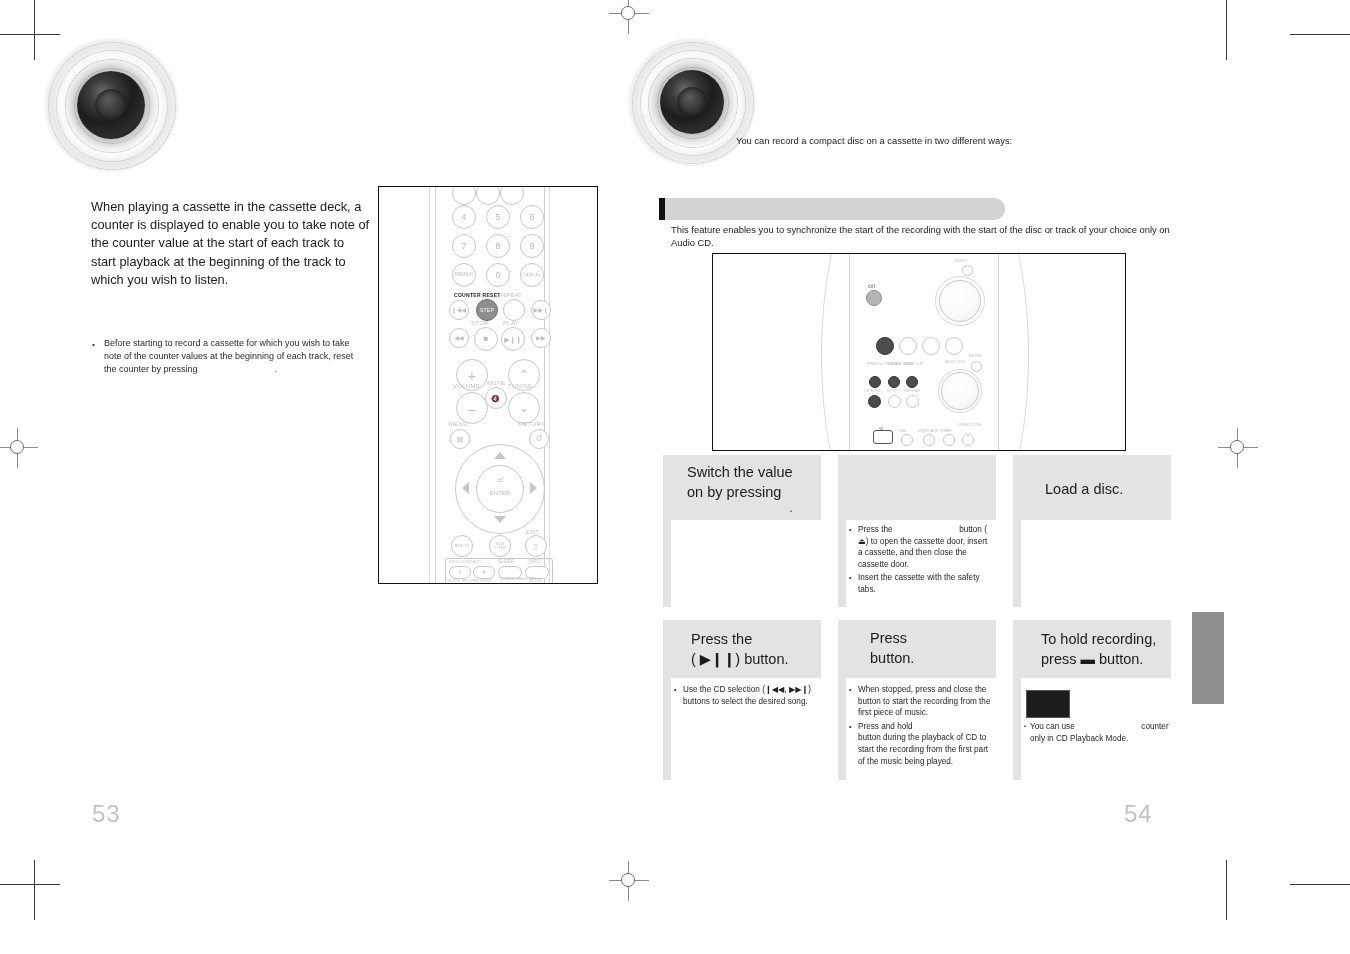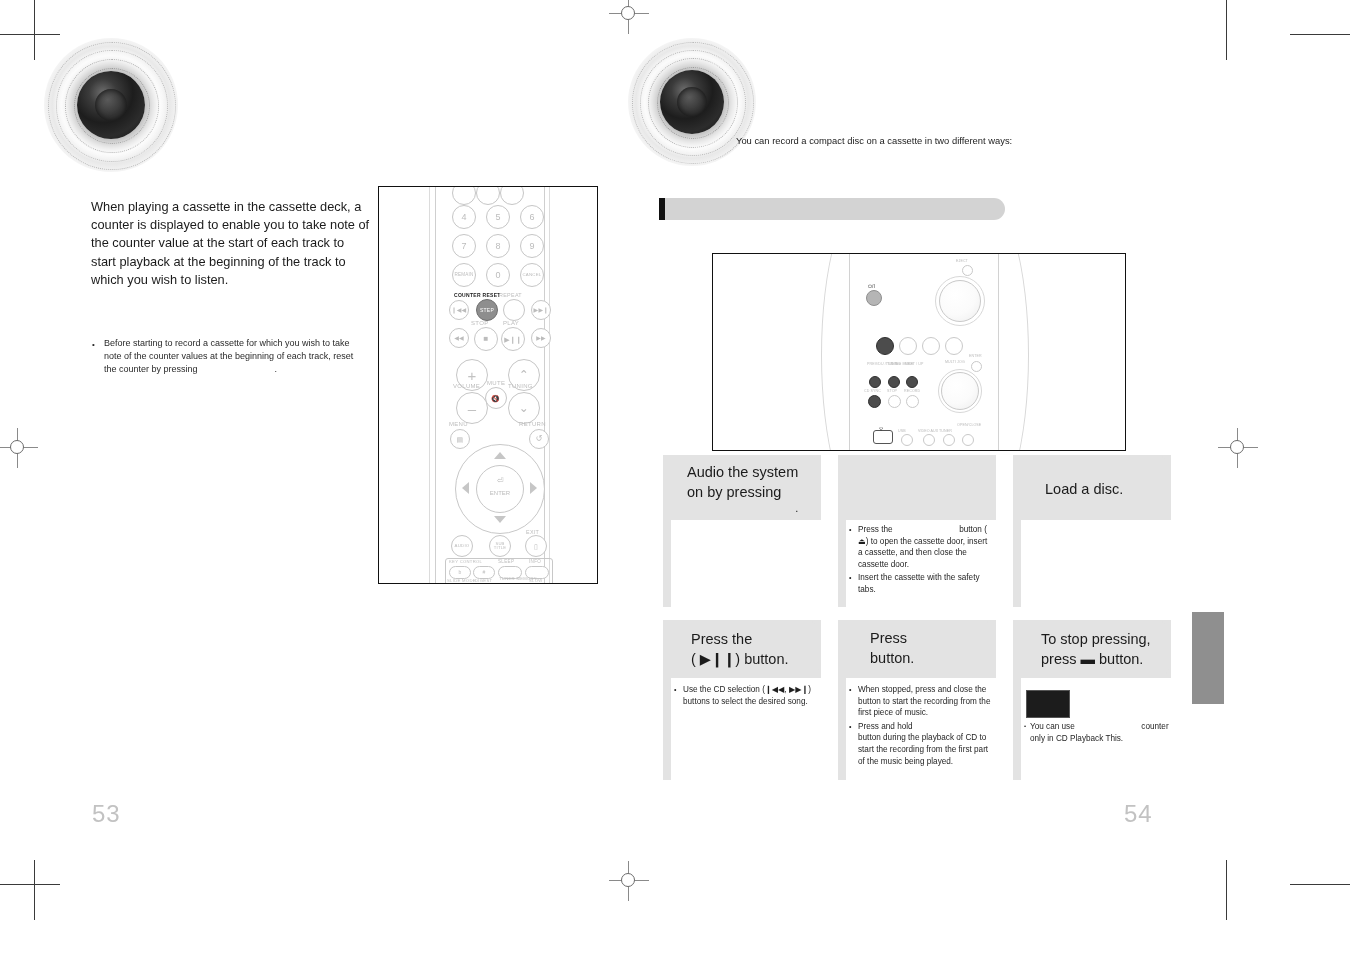--- a/index.html
+++ b/index.html
@@ -252,20 +252,21 @@
 
   <div class="lead-text" style="left:736px;top:134px;width:440px;">You can record a compact disc on a cassette in two different ways:</div>
 
   <div>
     <div class="section-bar-tick" style="left:659px;top:198px;"></div>
     <div class="section-bar" style="left:665px;top:198px;width:340px;">
       <span style="padding-left:10px;font-size:12px;font-weight:bold;color:#1b1b1b;"></span>
     </div>
   </div>
 
+  <div class="section-desc" style="left:671px;top:223px;width:514px;">This feature enables you to synchronize the start of the recording with the start of the disc or track of your choice only on Audio CD.</div>
 
   <div class="device-frame" style="left:712px;top:253px;width:412px;height:196px;">
 
     <div class="dcurve" style="left:108px;top:-60px;width:90px;height:320px;border-radius:50%/50%;"></div>
     <div class="dcurve" style="left:224px;top:-60px;width:90px;height:320px;border-radius:50%/50%;"></div>
     <div class="dev-panel" style="left:136px;top:-4px;width:148px;height:168px;"></div>
     <div class="dev-panel" style="left:136px;top:164px;width:148px;height:36px;border-top:none;"></div>
 
     <div class="dlabel" style="left:243px;top:5px;">EJECT</div>
     <div class="dbtn" style="left:249px;top:11px;width:9px;height:9px;"></div>
@@ -311,21 +312,21 @@
     <div class="dbtn" style="left:188px;top:180px;width:10px;height:10px;"></div>
     <div class="dbtn" style="left:210px;top:180px;width:10px;height:10px;"></div>
     <div class="dbtn" style="left:230px;top:180px;width:10px;height:10px;"></div>
     <div class="dbtn" style="left:249px;top:180px;width:10px;height:10px;"></div>
   </div>
 
   <div class="step-col" style="left:663px;top:455px;width:158px;height:152px;"></div>
   <div class="step-body" style="left:671px;top:520px;width:150px;height:87px;"></div>
   <div class="step-head" style="left:663px;top:455px;width:158px;height:65px;padding:6px 10px 6px 24px;">
     <div>
-      <div class="sh-text">Audio the system</div>
+      <div class="sh-text">Switch the value</div>
       <div class="sh-text">
         <span>on by pressing</span>
       </div>
       <div class="sh-text" style="text-align:right;font-size:11px;line-height:12px;">
         <span class="gapspan" style="width:60px;"></span><span>.</span>
       </div>
     </div>
   </div>
 
   <div class="step-col" style="left:838px;top:455px;width:158px;height:152px;"></div>
@@ -386,32 +387,32 @@
       <span>Press and hold</span>
       <span class="gapspan" style="width:60px;"></span>
       <span>button during the playback of CD to start the recording from the first part of the music being played.</span>
     </div>
   </div>
 
   <div class="step-col" style="left:1013px;top:620px;width:158px;height:160px;"></div>
   <div class="step-body" style="left:1021px;top:678px;width:150px;height:102px;"></div>
   <div class="step-head" style="left:1013px;top:620px;width:158px;height:58px;padding:6px 8px 6px 28px;">
     <div>
-      <div class="sh-text">To stop pressing,</div>
+      <div class="sh-text">To hold recording,</div>
       <div class="sh-text">press ▬ button.</div>
     </div>
   </div>
   <div class="blackbox" style="left:1026px;top:690px;width:42px;height:26px;"></div>
   <div class="step-bullets" style="left:1024px;top:721px;width:148px;">
     <div class="sb-row" style="padding-left:6px;">
       <span class="sb-dot" style="font-size:6px;">•</span>
       <span>You can use</span>
       <span class="gapspan" style="width:62px;"></span>
       <span>counter</span>
-      <span>only in CD Playback This.</span>
+      <span>only in CD Playback Mode.</span>
     </div>
   </div>
 
   <div class="side-tab" style="left:1192px;top:612px;width:32px;height:92px;"></div>
 
   <div class="page-num" style="left:1124px;top:800px;">54</div>
 
 </div>
 
 </body></html>

